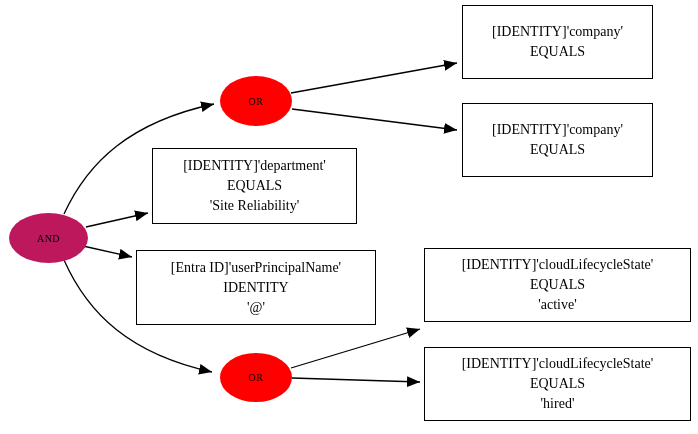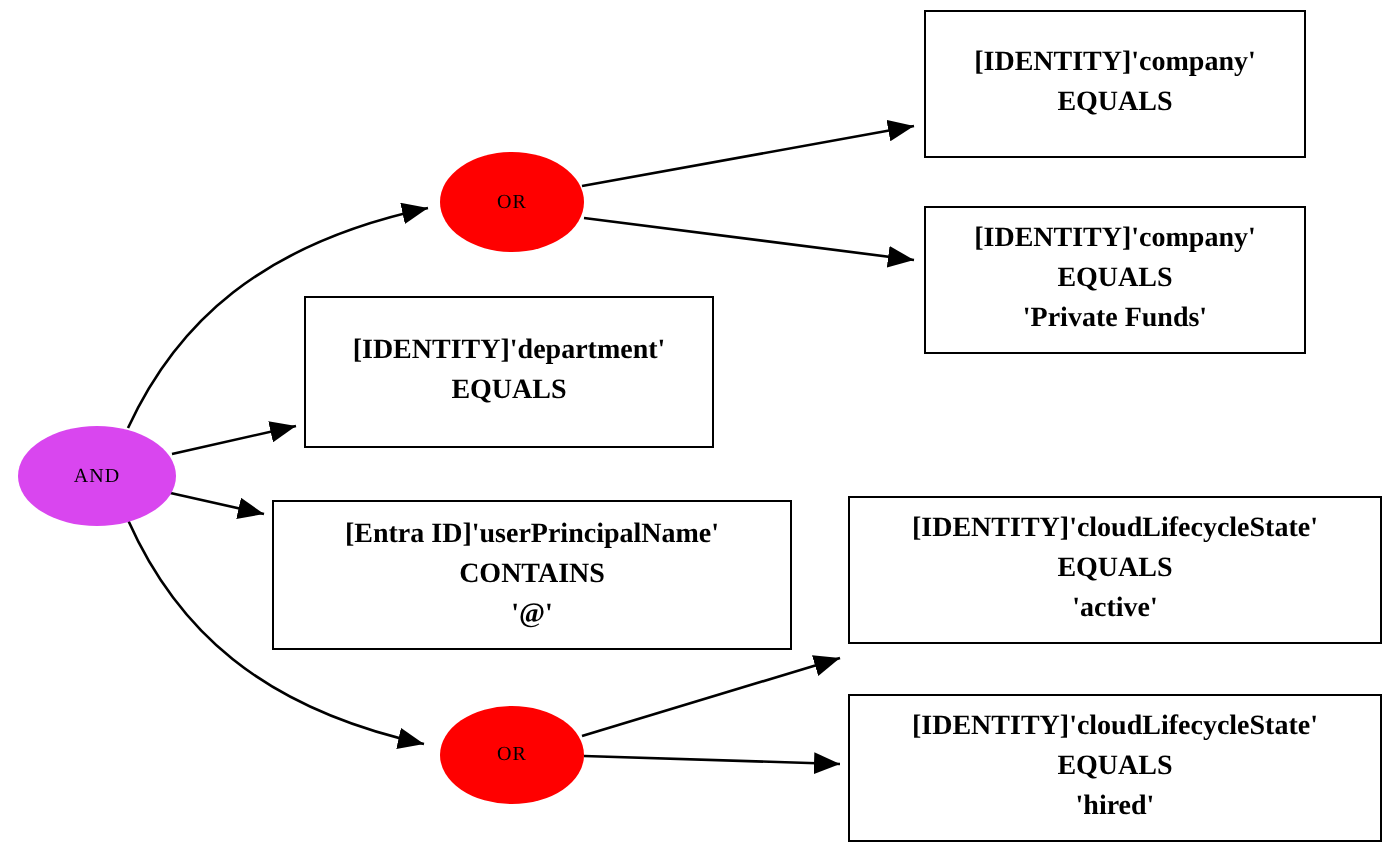--- a/index.html
+++ b/index.html
@@ -42,21 +42,20 @@
     box-sizing: border-box;
     display: flex;
     flex-direction: column;
     align-items: center;
     justify-content: center;
     text-align: left;
     color: #000000;
     font-size: 14px;
     line-height: 20px;
     white-space: nowrap;
-    font-weight: bold;
   }
 </style>
 </head>
 <body>
 
 <div id="canvas">
 
   <svg id="edge-layer" xmlns="http://www.w3.org/2000/svg">
     <defs>
       <marker id="arrowhead" viewBox="0 0 12 10" refX="12" refY="5" markerUnits="userSpaceOnUse" markerWidth="13" markerHeight="11" orient="auto">
@@ -66,51 +65,51 @@
     <path class="edge" d="M 64 214 C 88 162, 130 122, 214 104" marker-end="url(#arrowhead)" style="stroke: rgb(0, 0, 0);"></path>
     <path class="edge" d="M 86 227 L 148 213" marker-end="url(#arrowhead)" style="stroke: rgb(0, 0, 0);"></path>
     <path class="edge" d="M 83 246 L 132 257" marker-end="url(#arrowhead)" style="stroke: rgb(0, 0, 0);"></path>
     <path class="edge" d="M 64 260 C 88 314, 130 354, 212 372" marker-end="url(#arrowhead)" style="stroke: rgb(0, 0, 0);"></path>
     <path class="edge" d="M 291 93 L 457 63" marker-end="url(#arrowhead)" style="stroke: rgb(0, 0, 0);"></path>
     <path class="edge" d="M 292 109 L 457 130" marker-end="url(#arrowhead)" style="stroke: rgb(0, 0, 0);"></path>
     <path class="edge" d="M 291 368 L 420 329" marker-end="url(#arrowhead)" style="stroke: rgb(0, 0, 0);"></path>
     <path class="edge" d="M 292 378 L 420 382" marker-end="url(#arrowhead)" style="stroke: rgb(0, 0, 0);"></path>
   </svg>
 
-  <div class="op-node" style="left: 9px; top: 213px; width: 79px; height: 50px; background-color: #d946ef;">
+  <div class="op-node" style="left: 9px; top: 213px; width: 79px; height: 50px; background-color: #be185d;">
     <span>AND</span>
   </div>
 
   <div class="op-node" style="left: 220px; top: 76px; width: 72px; height: 50px; background-color: rgb(255, 0, 0);">
     <span>OR</span>
   </div>
 
   <div class="op-node" style="left: 220px; top: 353px; width: 72px; height: 49px; background-color: rgb(255, 0, 0);">
     <span>OR</span>
   </div>
 
   <div class="cond-node" style="left:462px; top:5px; width:191px; height:74px;">
     <div>[IDENTITY]'company'</div>
     <div>EQUALS</div>
   </div>
 
   <div class="cond-node" style="left:462px; top:103px; width:191px; height:74px;">
     <div>[IDENTITY]'company'</div>
     <div>EQUALS</div>
-    <div>'Private Funds'</div>
   </div>
 
   <div class="cond-node" style="left:152px; top:148px; width:205px; height:76px;">
     <div>[IDENTITY]'department'</div>
     <div>EQUALS</div>
+    <div>'Site Reliability'</div>
   </div>
 
-  <div class="cond-node" style="left:136px; top:250px; width:260px; height:75px;">
+  <div class="cond-node" style="left:136px; top:250px; width:240px; height:75px;">
     <div>[Entra ID]'userPrincipalName'</div>
-    <div>CONTAINS</div>
+    <div>IDENTITY</div>
     <div>'@'</div>
   </div>
 
   <div class="cond-node" style="left:424px; top:248px; width:267px; height:74px;">
     <div>[IDENTITY]'cloudLifecycleState'</div>
     <div>EQUALS</div>
     <div>'active'</div>
   </div>
 
   <div class="cond-node" style="left:424px; top:347px; width:267px; height:74px;">

